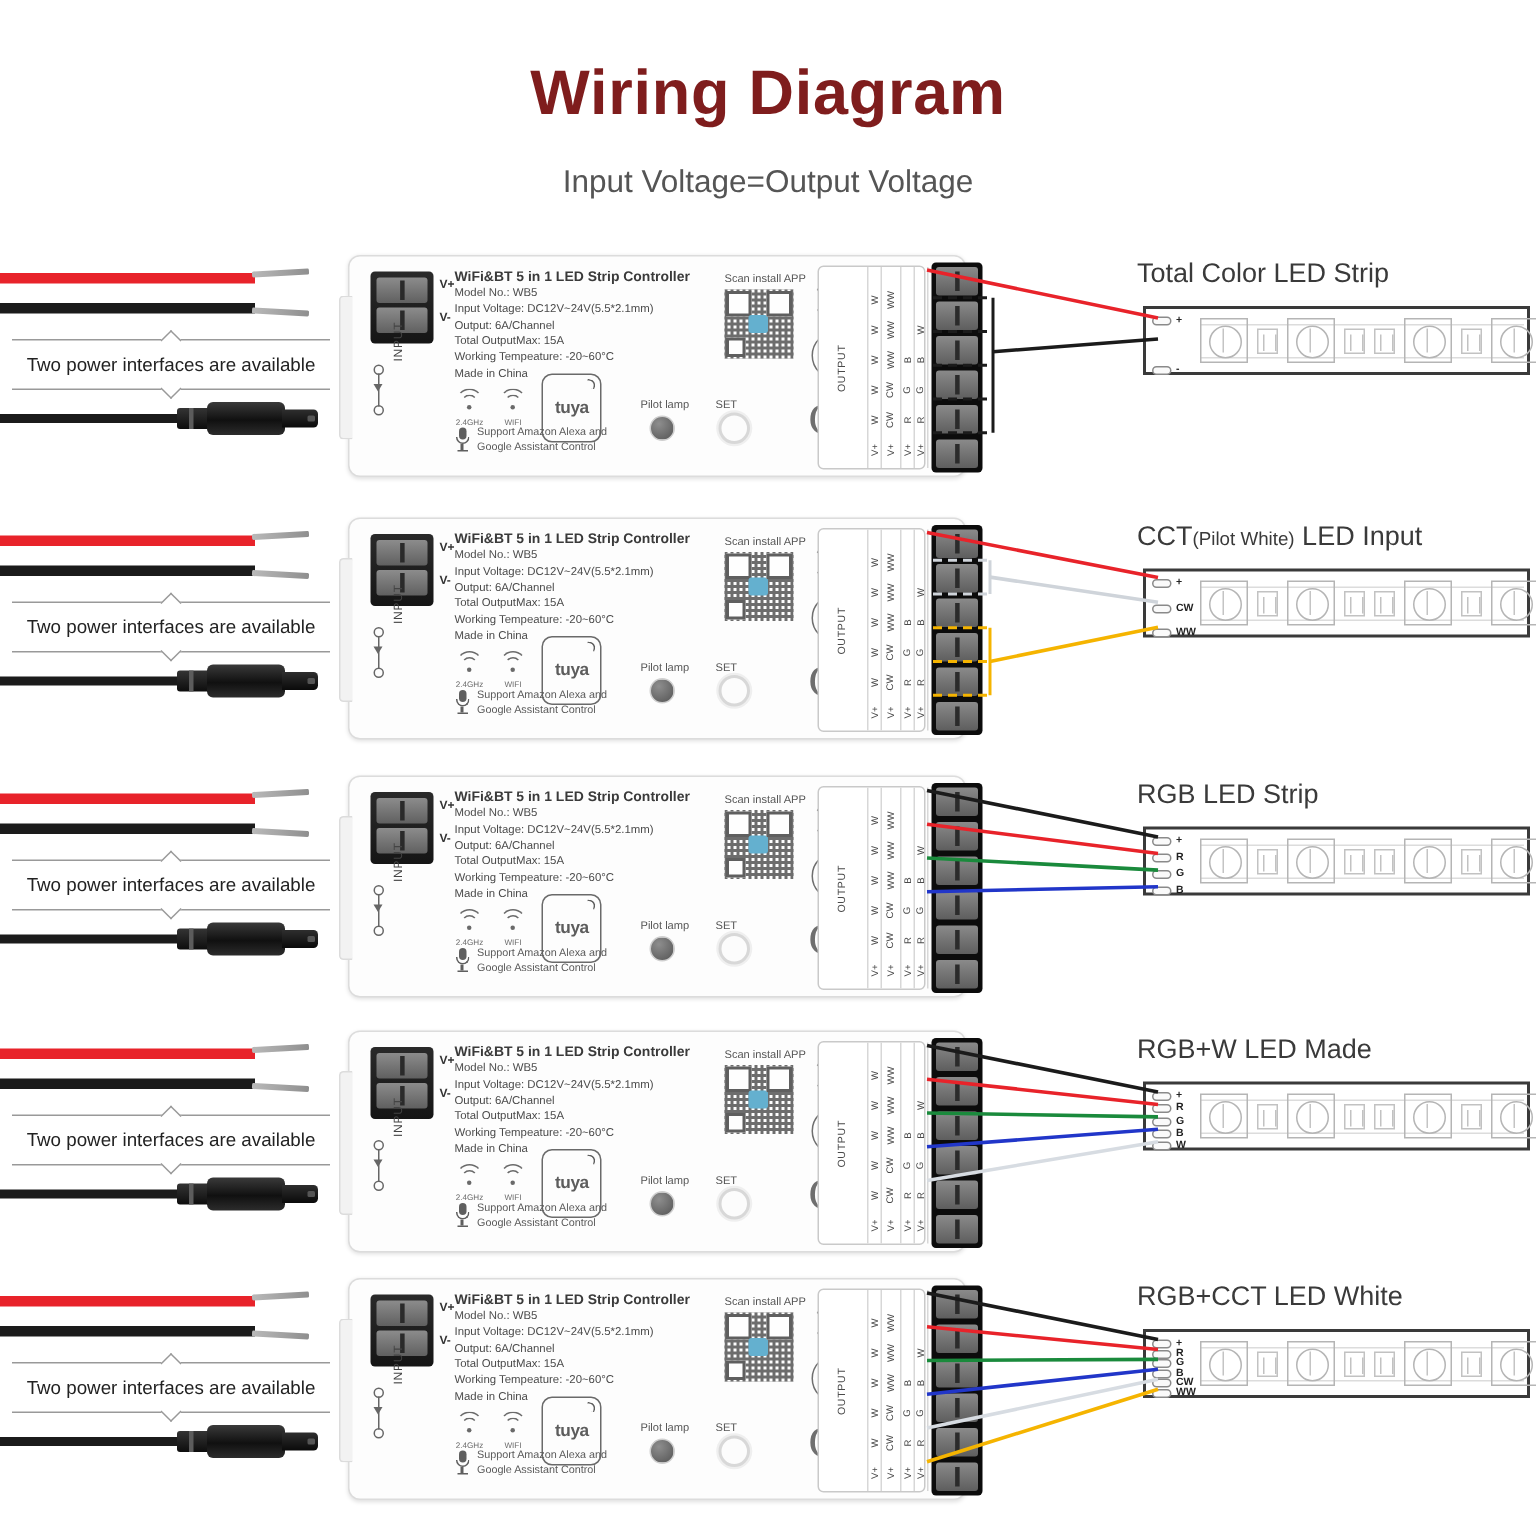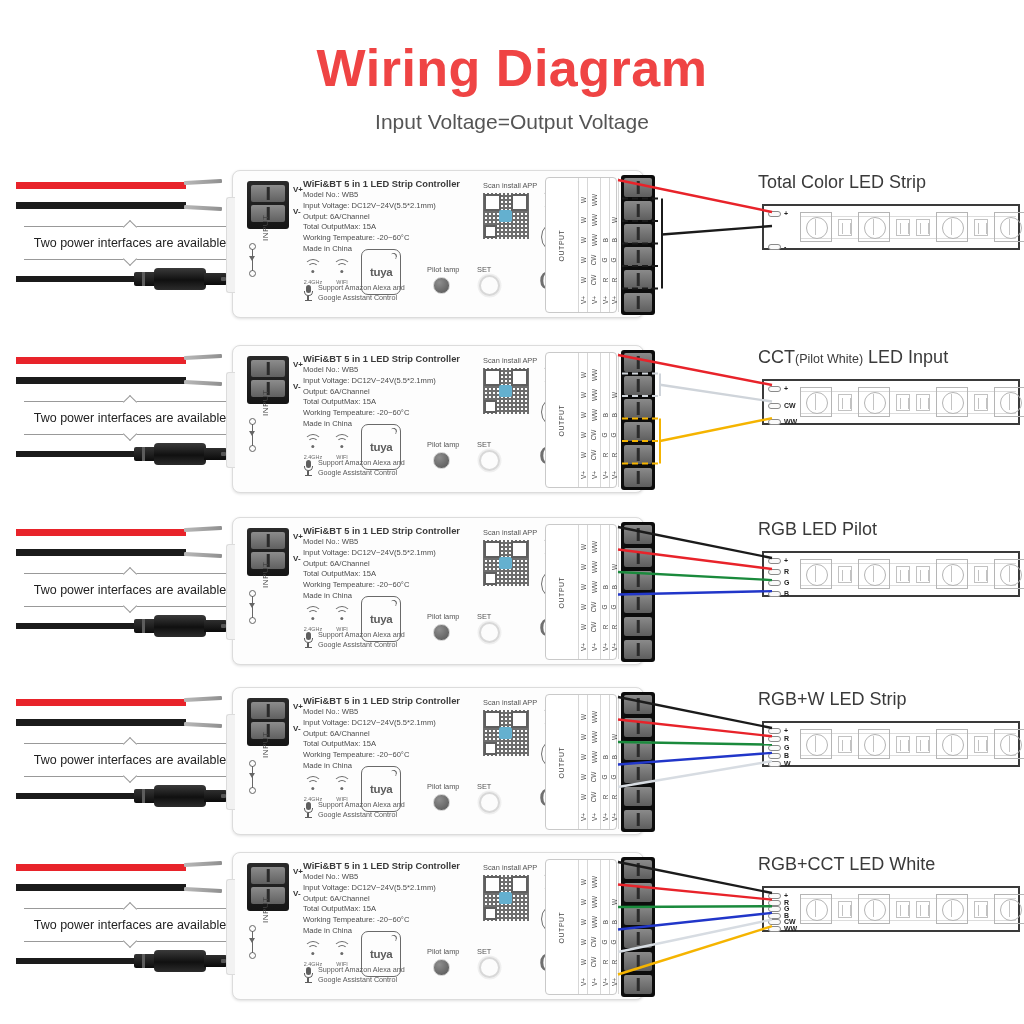--- a/index.html
+++ b/index.html
@@ -6,32 +6,32 @@
   body {
     width: 1024px; height: 1024px;
     background: #ffffff;
     font-family: "Liberation Sans", sans-serif;
     position: relative;
     overflow: hidden;
   }
   .page-title {
     position: absolute; top: 38px; left: 0; width: 1024px;
     text-align: center;
-    font-size: 52px; font-weight: bold; color: #ef4444;
+    font-size: 42px; font-weight: bold; color: #7f1d1d;
     letter-spacing: 0.5px;
   }
   .page-subtitle {
     position: absolute; top: 110px; left: 0; width: 1024px;
     text-align: center;
     font-size: 21px; color: #555;
   }
   .row { position: absolute; left: 0; width: 1024px; height: 170px; }
 
   
-  .power-zone { position: absolute; left: 16px; top: 0; width: 232px; height: 150px; }
+  .power-zone { position: absolute; left: 0; top: 0; width: 232px; height: 150px; }
   .wire-red-top {
     position: absolute; left: 0; top: 14px; width: 170px; height: 7px;
     background: #e8232a;
   }
   .wire-red-top:after {
     content:""; position:absolute; left:168px; top:-2px; width:38px; height:4px;
     background: linear-gradient(90deg,#b9b9b9,#8f8f8f);
     transform: rotate(-3deg); border-radius:1px;
   }
   .wire-blk-top {
@@ -809,21 +809,21 @@
         </div>
         <div class="terminal">
           <div class="term-pad"></div>
           <div class="term-pad"></div>
           <div class="term-pad"></div>
           <div class="term-pad"></div>
           <div class="term-pad"></div>
           <div class="term-pad"></div>
         </div>
       </div>
-      <div class="strip-title">RGB LED Pilot</div>
+      <div class="strip-title">RGB LED Strip</div>
       <div class="strip">
         <div class="pads">
           <div class="pad" style="top: 2px;"></div>
           <div class="pad-txt" style="top: 1px;">+</div>
           <div class="pad" style="top: 13.04px;"></div>
           <div class="pad-txt" style="top: 12.04px;">R</div>
           <div class="pad" style="top: 24.08px;"></div>
           <div class="pad-txt" style="top: 23.08px;">G</div>
           <div class="pad" style="top: 35.12px;"></div>
           <div class="pad-txt" style="top: 34.12px;">B</div>
@@ -979,21 +979,21 @@
         </div>
         <div class="terminal">
           <div class="term-pad"></div>
           <div class="term-pad"></div>
           <div class="term-pad"></div>
           <div class="term-pad"></div>
           <div class="term-pad"></div>
           <div class="term-pad"></div>
         </div>
       </div>
-      <div class="strip-title">RGB+W LED Strip</div>
+      <div class="strip-title">RGB+W LED Made</div>
       <div class="strip">
         <div class="pads">
           <div class="pad" style="top: 2px;"></div>
           <div class="pad-txt" style="top: 1px;">+</div>
           <div class="pad" style="top: 10.28px;"></div>
           <div class="pad-txt" style="top: 9.28px;">R</div>
           <div class="pad" style="top: 18.56px;"></div>
           <div class="pad-txt" style="top: 17.56px;">G</div>
           <div class="pad" style="top: 26.84px;"></div>
           <div class="pad-txt" style="top: 25.84px;">B</div>

